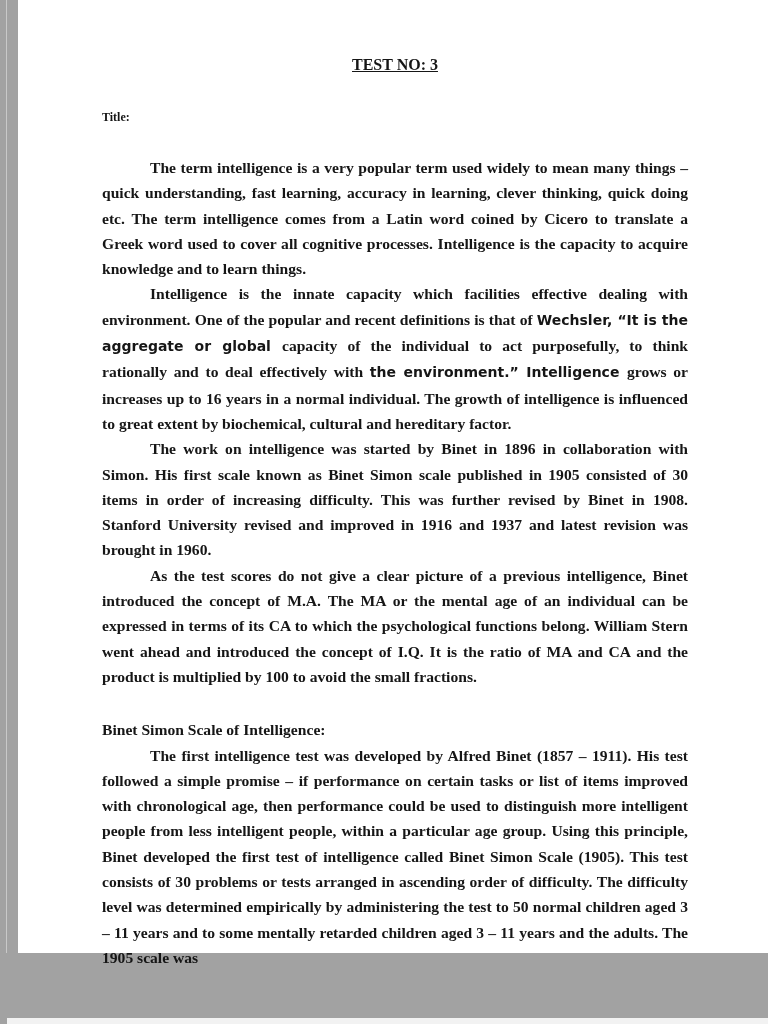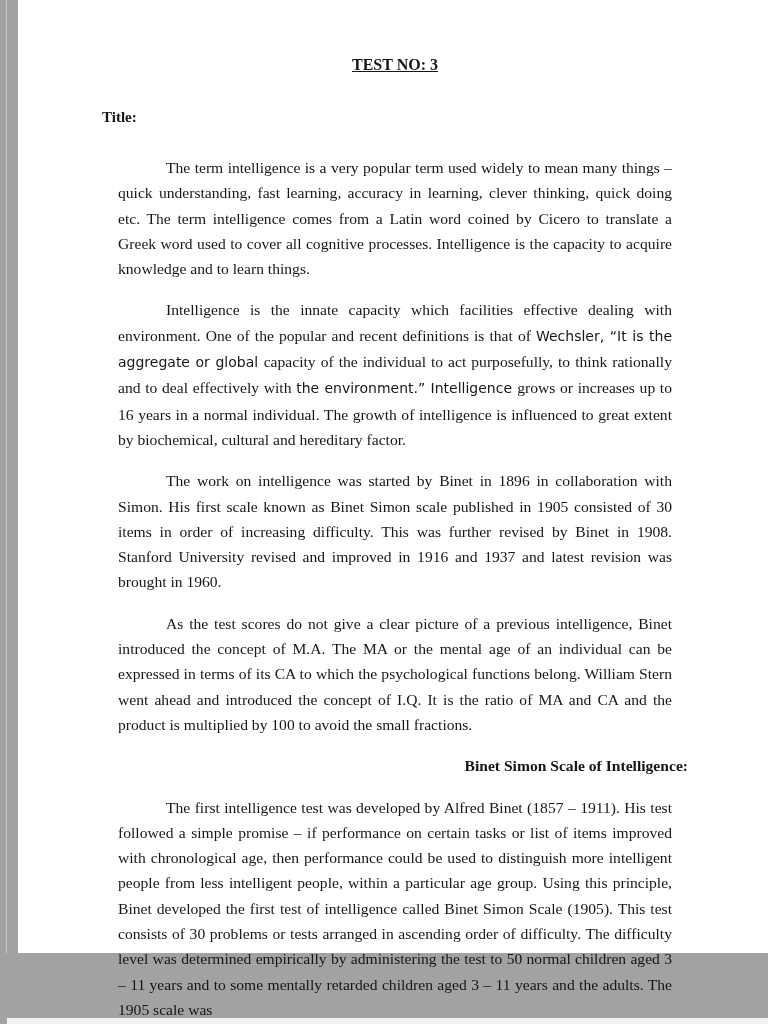--- a/index.html
+++ b/index.html
@@ -49,44 +49,44 @@
     margin: 0 0 28px 0;
     font-size: 16px;
     line-height: 25px;
     font-weight: bold;
     text-decoration: underline;
     text-align: center;
   }
   .title-row {
     display: flex;
     margin: 3px 0 25px 0;
-    font-size: 15px;
+    font-size: 12px;
     line-height: 25px;
   }
   .title-label {
     font-weight: bold;
     width: 94px;
     flex: 0 0 94px;
   }
   .sec-heading {
     margin: 0;
     font-size: 15.6px;
     line-height: 25.3px;
     font-weight: bold;
   }
   .sec-heading.spaced {
-    margin-top: 8px;
-    text-align: right;
+    margin-top: 28px;
   }
   .para {
-    margin: 16px;
+    margin: 0;
     font-size: 15.6px;
     line-height: 25.3px;
     text-align: justify;
     text-indent: 48px;
+    font-weight: bold;
   }
   .alt-font {
     font-family: "DejaVu Sans", sans-serif;
     font-size: 14px;
   }
 </style>
 </head>
 <body>
 
 <div class="viewer">

